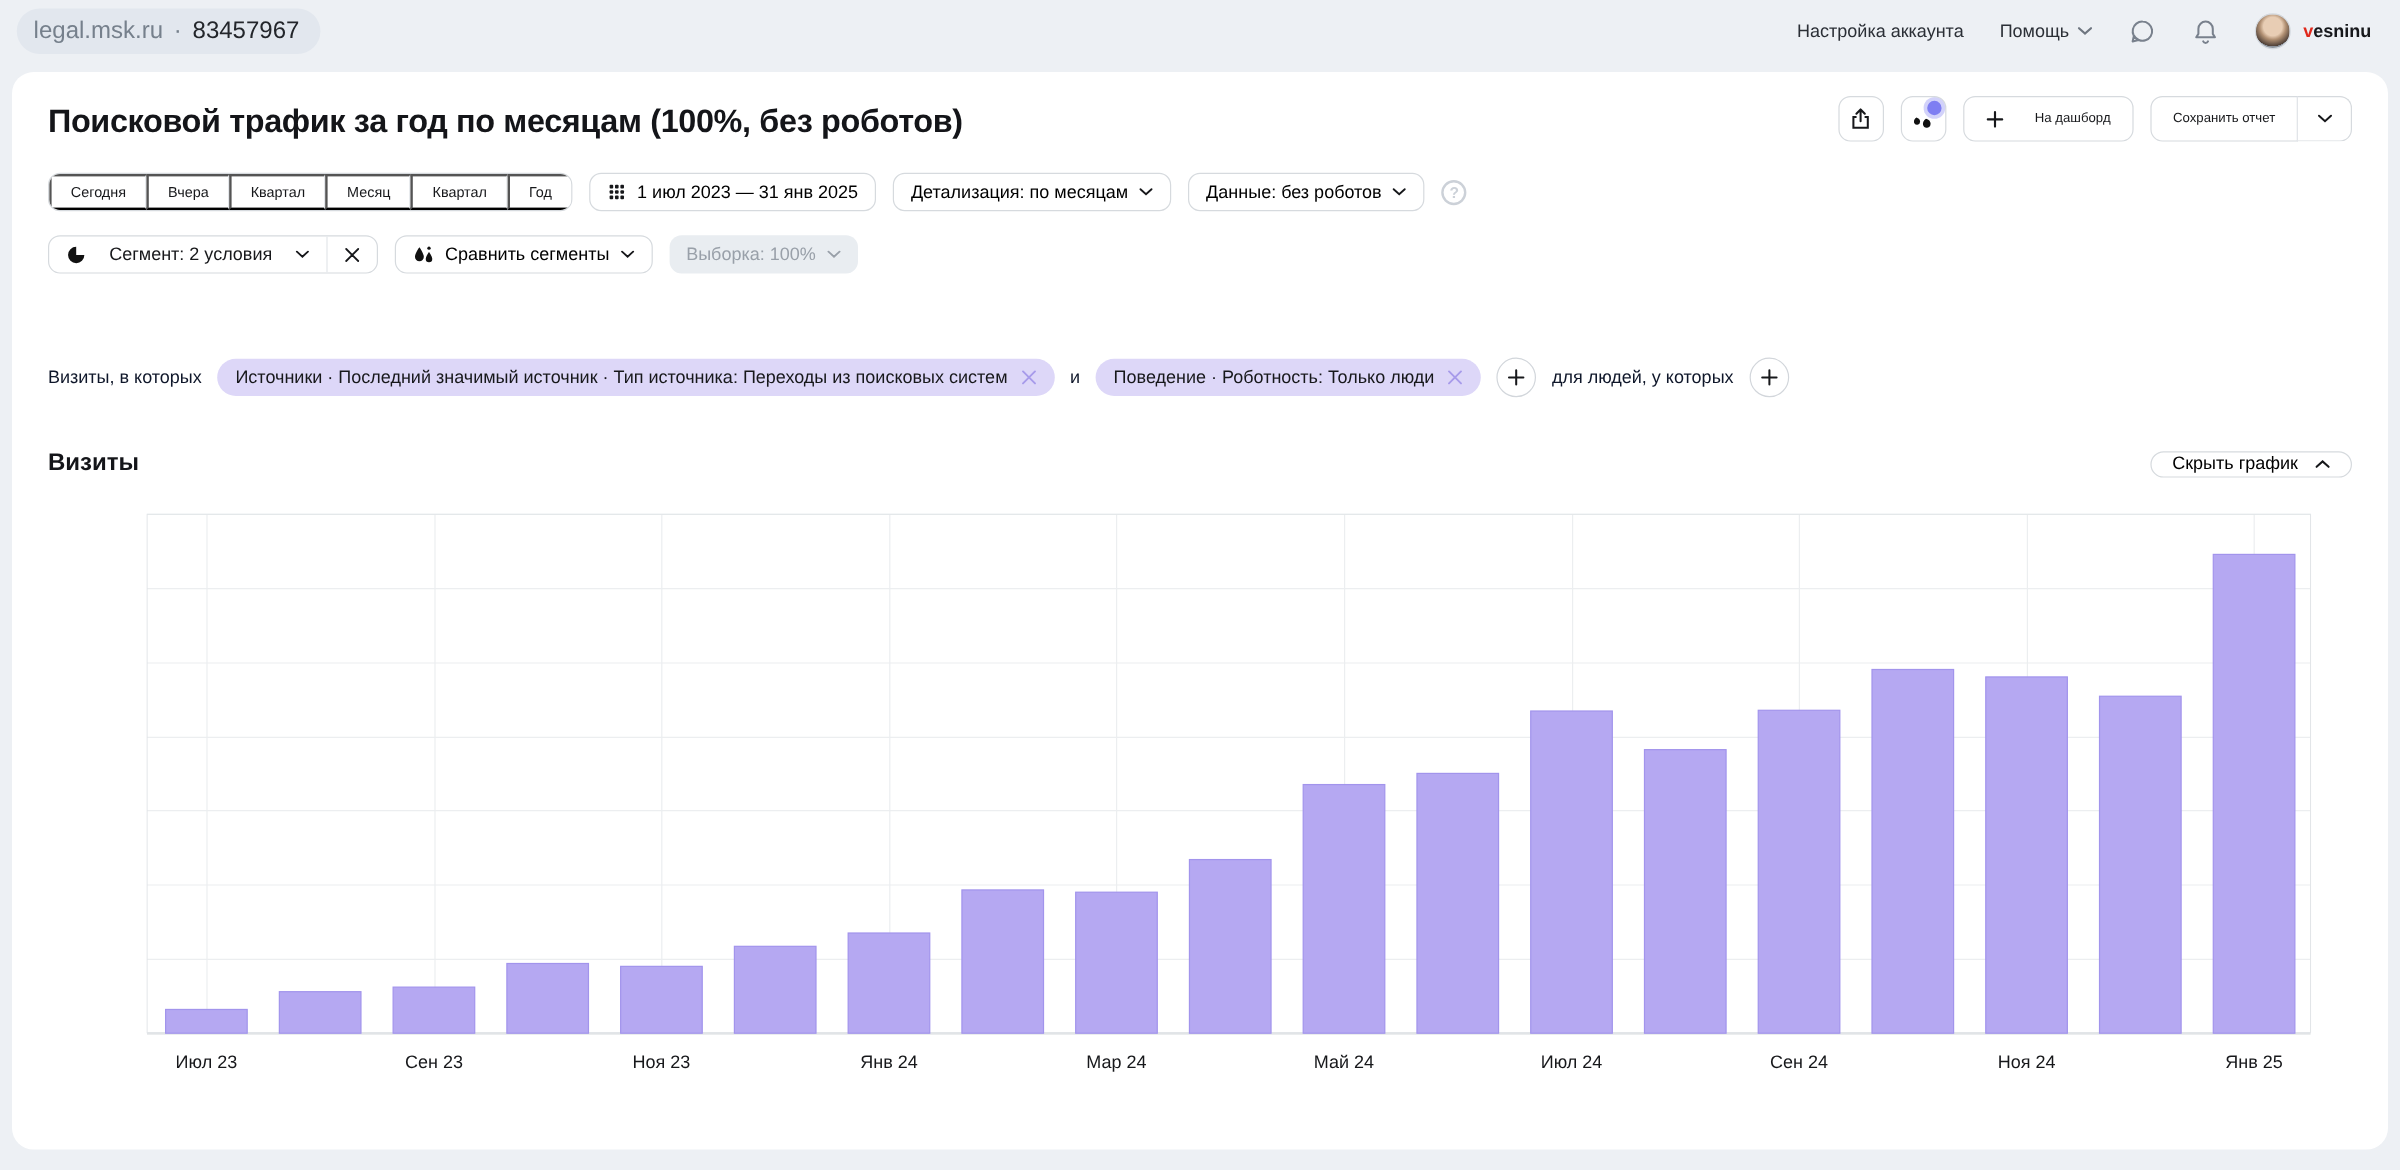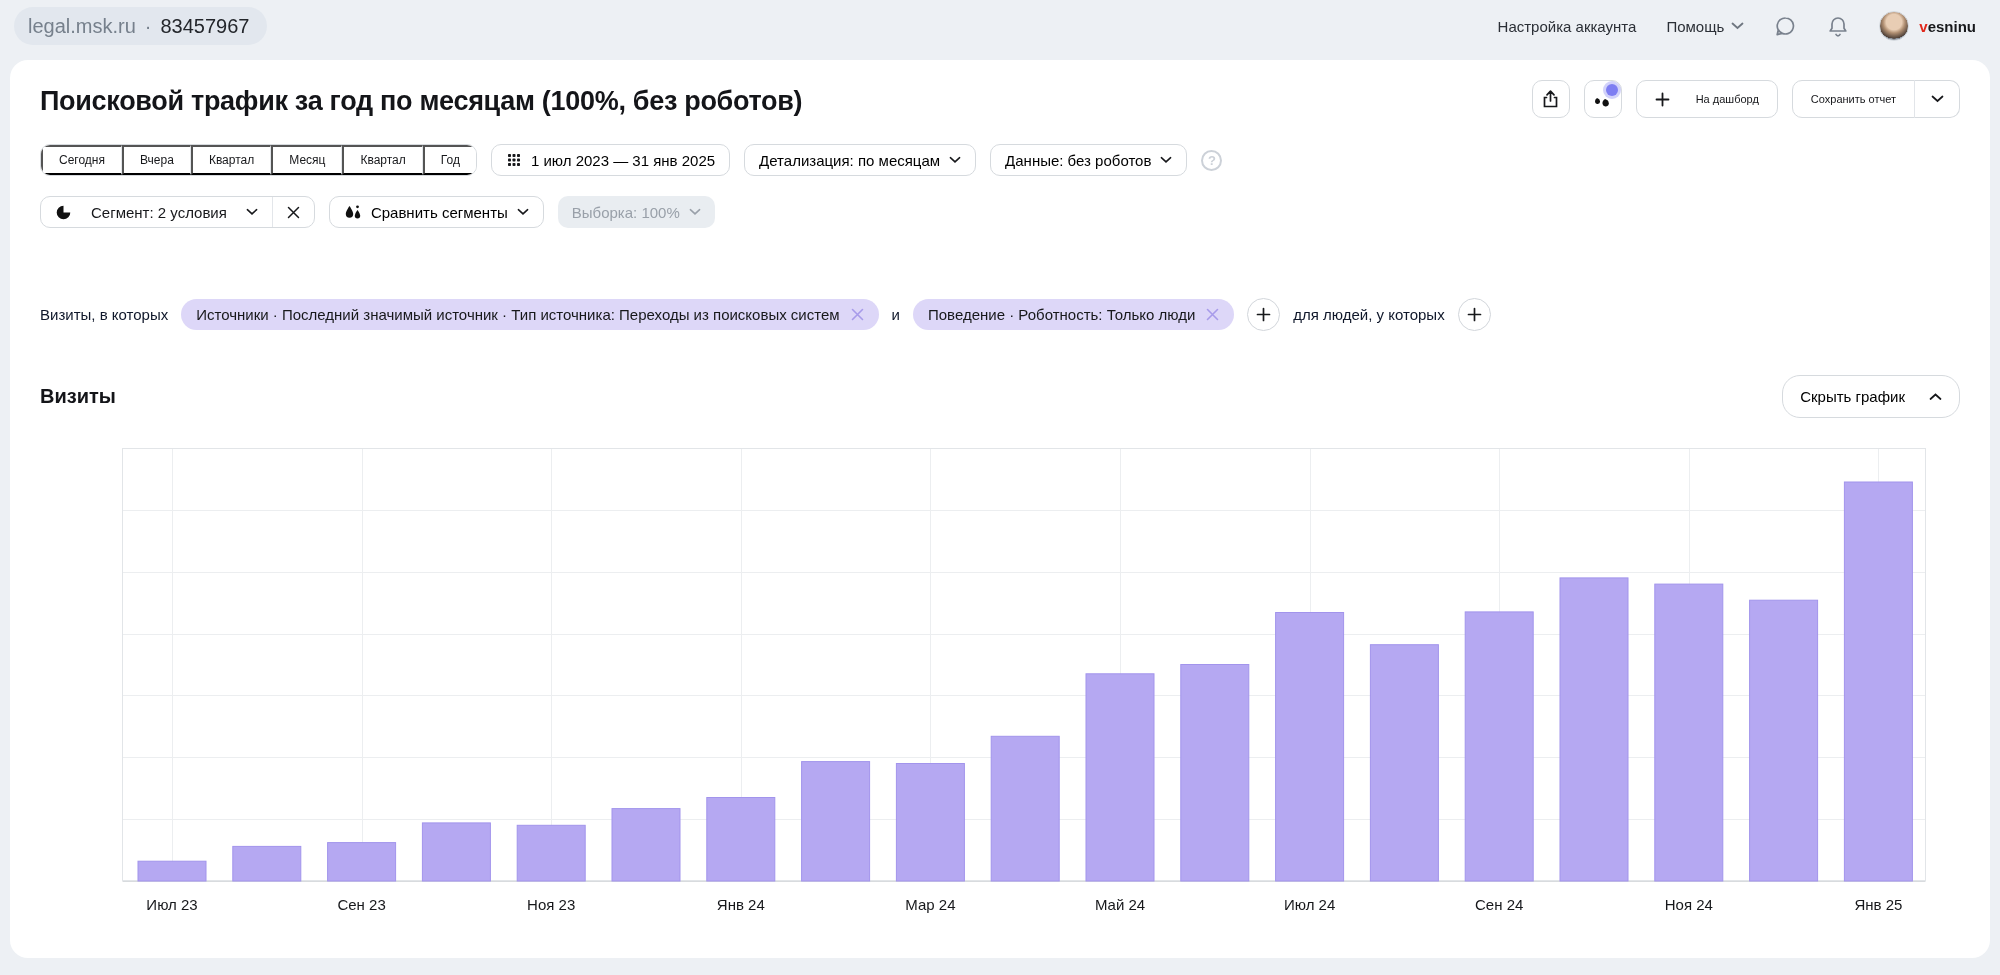--- a/index.html
+++ b/index.html
@@ -51,21 +51,21 @@
   .fgroup .xpart{display:flex;align-items:center;justify-content:center;width:42px;border-left:1px solid #e3e6ea;cursor:pointer;}
   .sampling{height:32px;border-radius:10px;background:#e9edf1;color:#99a0a9;padding:0 14px;display:flex;gap:9px;align-items:center;font-size:15px;cursor:default;}
   
   .chips{display:flex;align-items:center;gap:13px;margin-top:70px;font-size:15px;}
   .gray-label{color:#0f172a;}
   .chip{background:#ddd7f8;border-radius:16px;height:31px;display:flex;align-items:center;gap:11px;padding:0 15px;color:#17181b;white-space:nowrap;cursor:pointer;}
   .plus-btn{width:33px;height:33px;border-radius:50%;border:1px solid #d2d6db;background:#fff;display:flex;align-items:center;justify-content:center;cursor:pointer;flex:none;}
   
   .section-row{display:flex;justify-content:space-between;align-items:center;margin-top:44px;}
   h2{font-size:20px;font-weight:600;color:#141519;}
-  .pill-btn{height:43px;border:1px solid #d6dade;border-radius:18px;background:#fff;padding:0 17px;display:flex;gap:24px;align-items:center;font-size:15px;cursor:pointer;}
+  .pill-btn{height:22px;border:1px solid #d6dade;border-radius:18px;background:#fff;padding:0 17px;display:flex;gap:14px;align-items:center;font-size:15px;cursor:pointer;}
   
   .chart-wrap{margin:30px 0 0 82px;}
   svg text{font-family:"Liberation Sans","DejaVu Sans",sans-serif;}
 </style>
 </head>
 <body>
 
 <div class="topbar">
   <div class="counter-group">
     <div class="counter-meta">

